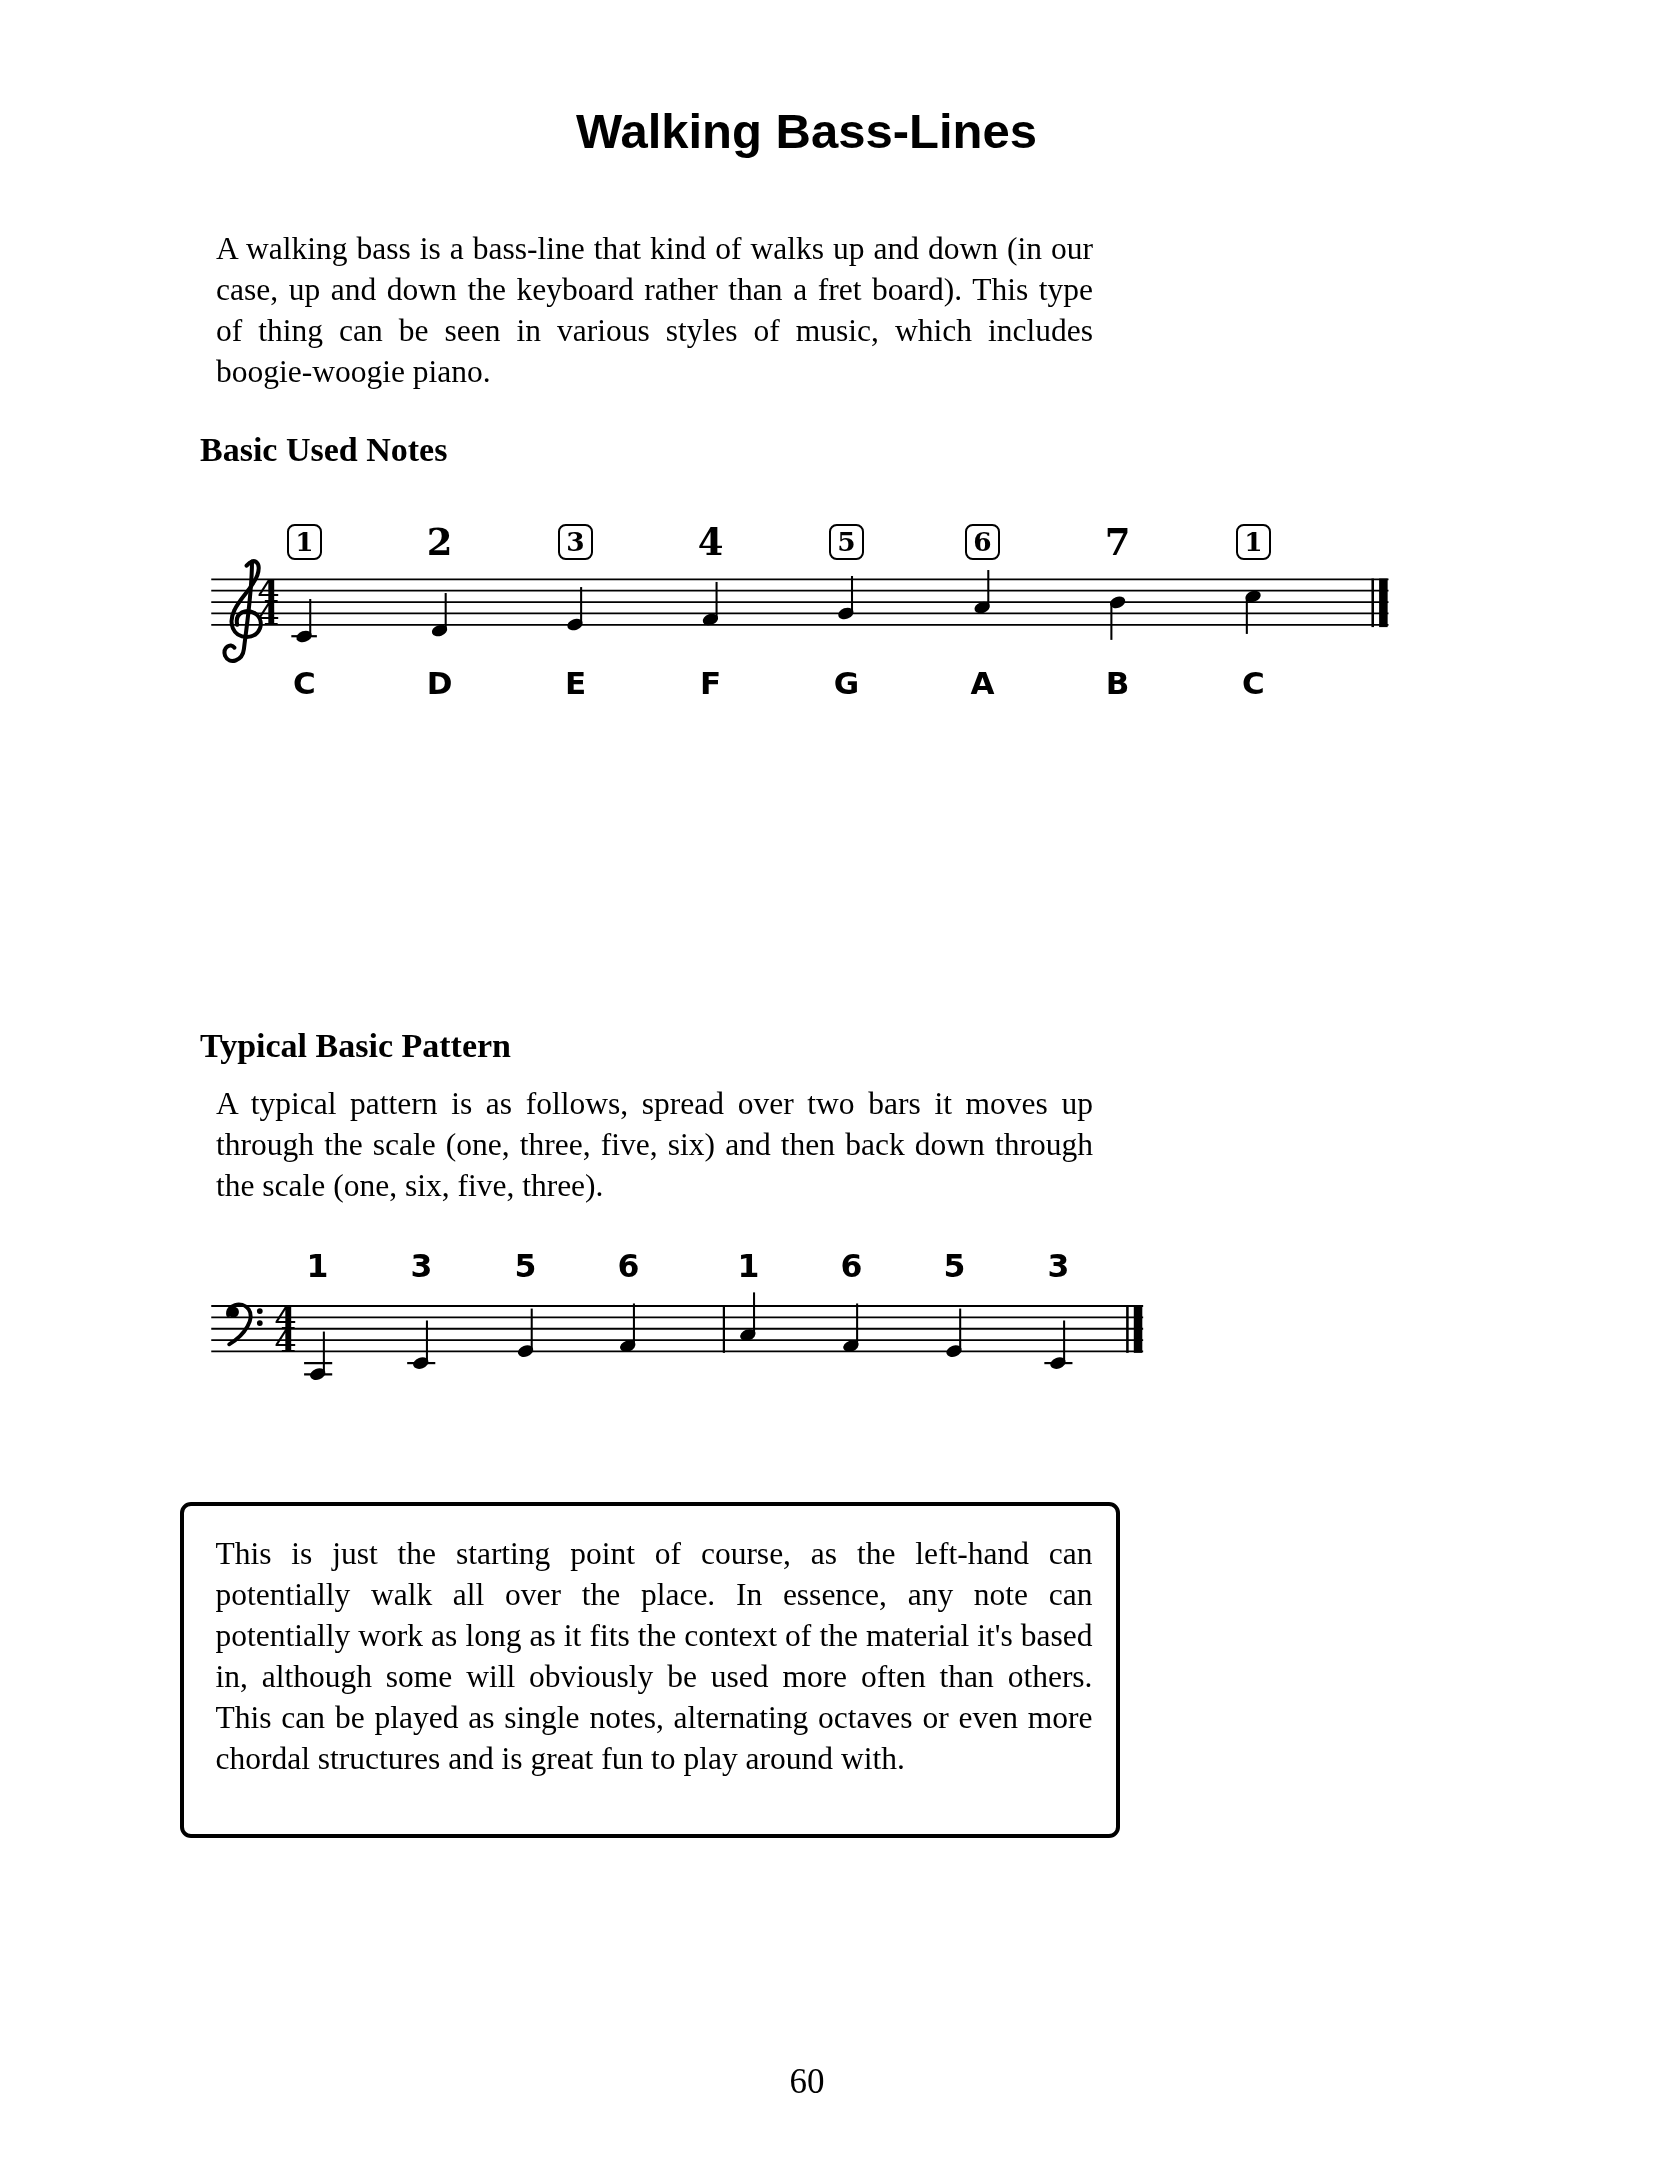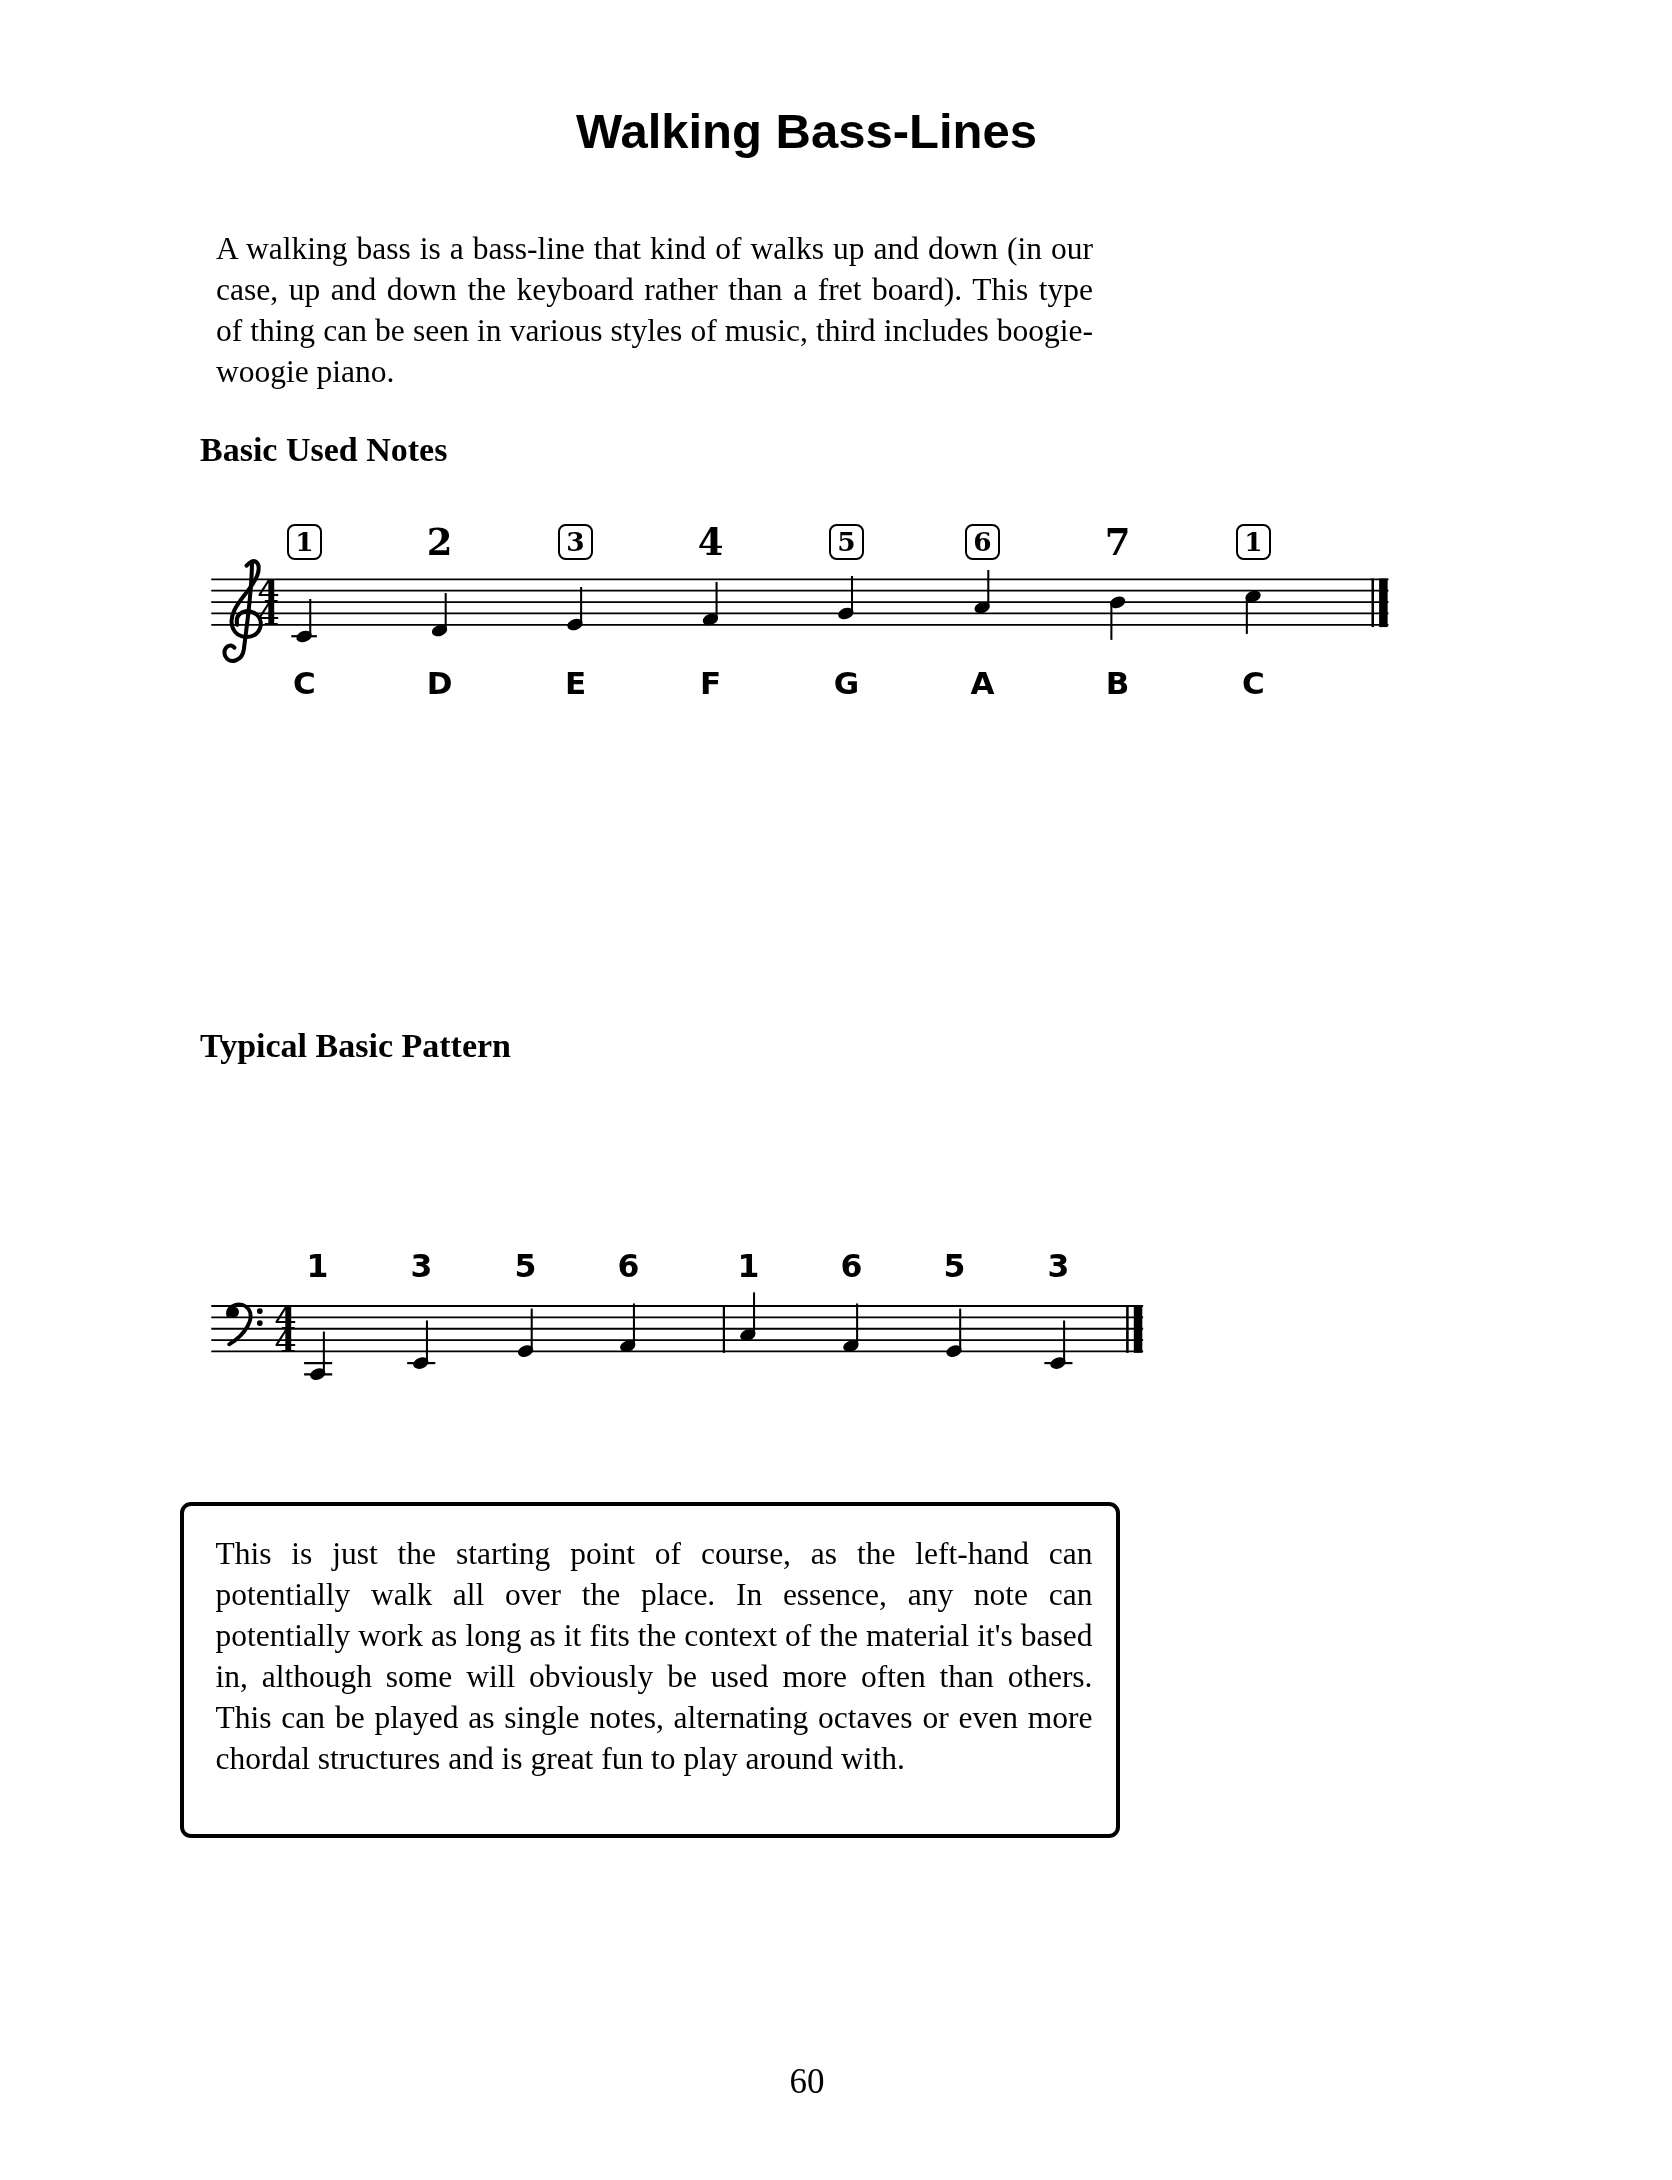--- a/index.html
+++ b/index.html
@@ -53,21 +53,21 @@
     font-size:35px;line-height:34px;
   }
 </style>
 </head>
 <body>
 
 <div class="page">
 
   <div class="title">Walking Bass-Lines</div>
 
-  <div class="para" style="top:228px;">A walking bass is a bass-line that kind of walks up and down (in our case, up and down the keyboard rather than a fret board). This type of thing can be seen in various styles of music, third includes boogie-woogie piano.</div>
+  <div class="para" style="top:228px;">A walking bass is a bass-line that kind of walks up and down (in our case, up and down the keyboard rather than a fret board). This type of thing can be seen in various styles of music, which includes boogie-woogie piano.</div>
 
   <div class="h-sec" style="top:430px;">Basic Used Notes</div>
 
   <svg class="notation" viewBox="0 0 1964 2560">
 
     <g>
       <path d="M248 680H1630 M248 693.3H1630 M248 706.7H1630 M248 720H1630 M248 733.3H1630" stroke="#000" stroke-width="2.1" fill="none"></path>
 
       <g>
         <rect x="1610" y="679" width="3" height="57" fill="#000"></rect>
@@ -157,20 +157,21 @@
   <span class="nletter" style="left:548px;">E</span>
   <span class="nletter" style="left:683px;">F</span>
   <span class="nletter" style="left:819px;">G</span>
   <span class="nletter" style="left:955px;">A</span>
   <span class="nletter" style="left:1090px;">B</span>
   <span class="nletter" style="left:1226px;">C</span>
 
 
   <div class="h-sec" style="top:1026px;">Typical Basic Pattern</div>
 
+  <div class="para" style="top:1083px;">A typical pattern is as follows, spread over two bars it moves up through the scale (one, three, five, six) and then back down through the scale (one, six, five, three).</div>
 
   <span class="ts" style="left:267px;top:1307px;">4</span>
   <span class="ts" style="left:267px;top:1330px;">4</span>
 
   <span class="deg2" style="left:290px;">1</span>
   <span class="deg2" style="left:394px;">3</span>
   <span class="deg2" style="left:498px;">5</span>
   <span class="deg2" style="left:601px;">6</span>
   <span class="deg2" style="left:721px;">1</span>
   <span class="deg2" style="left:824px;">6</span>

